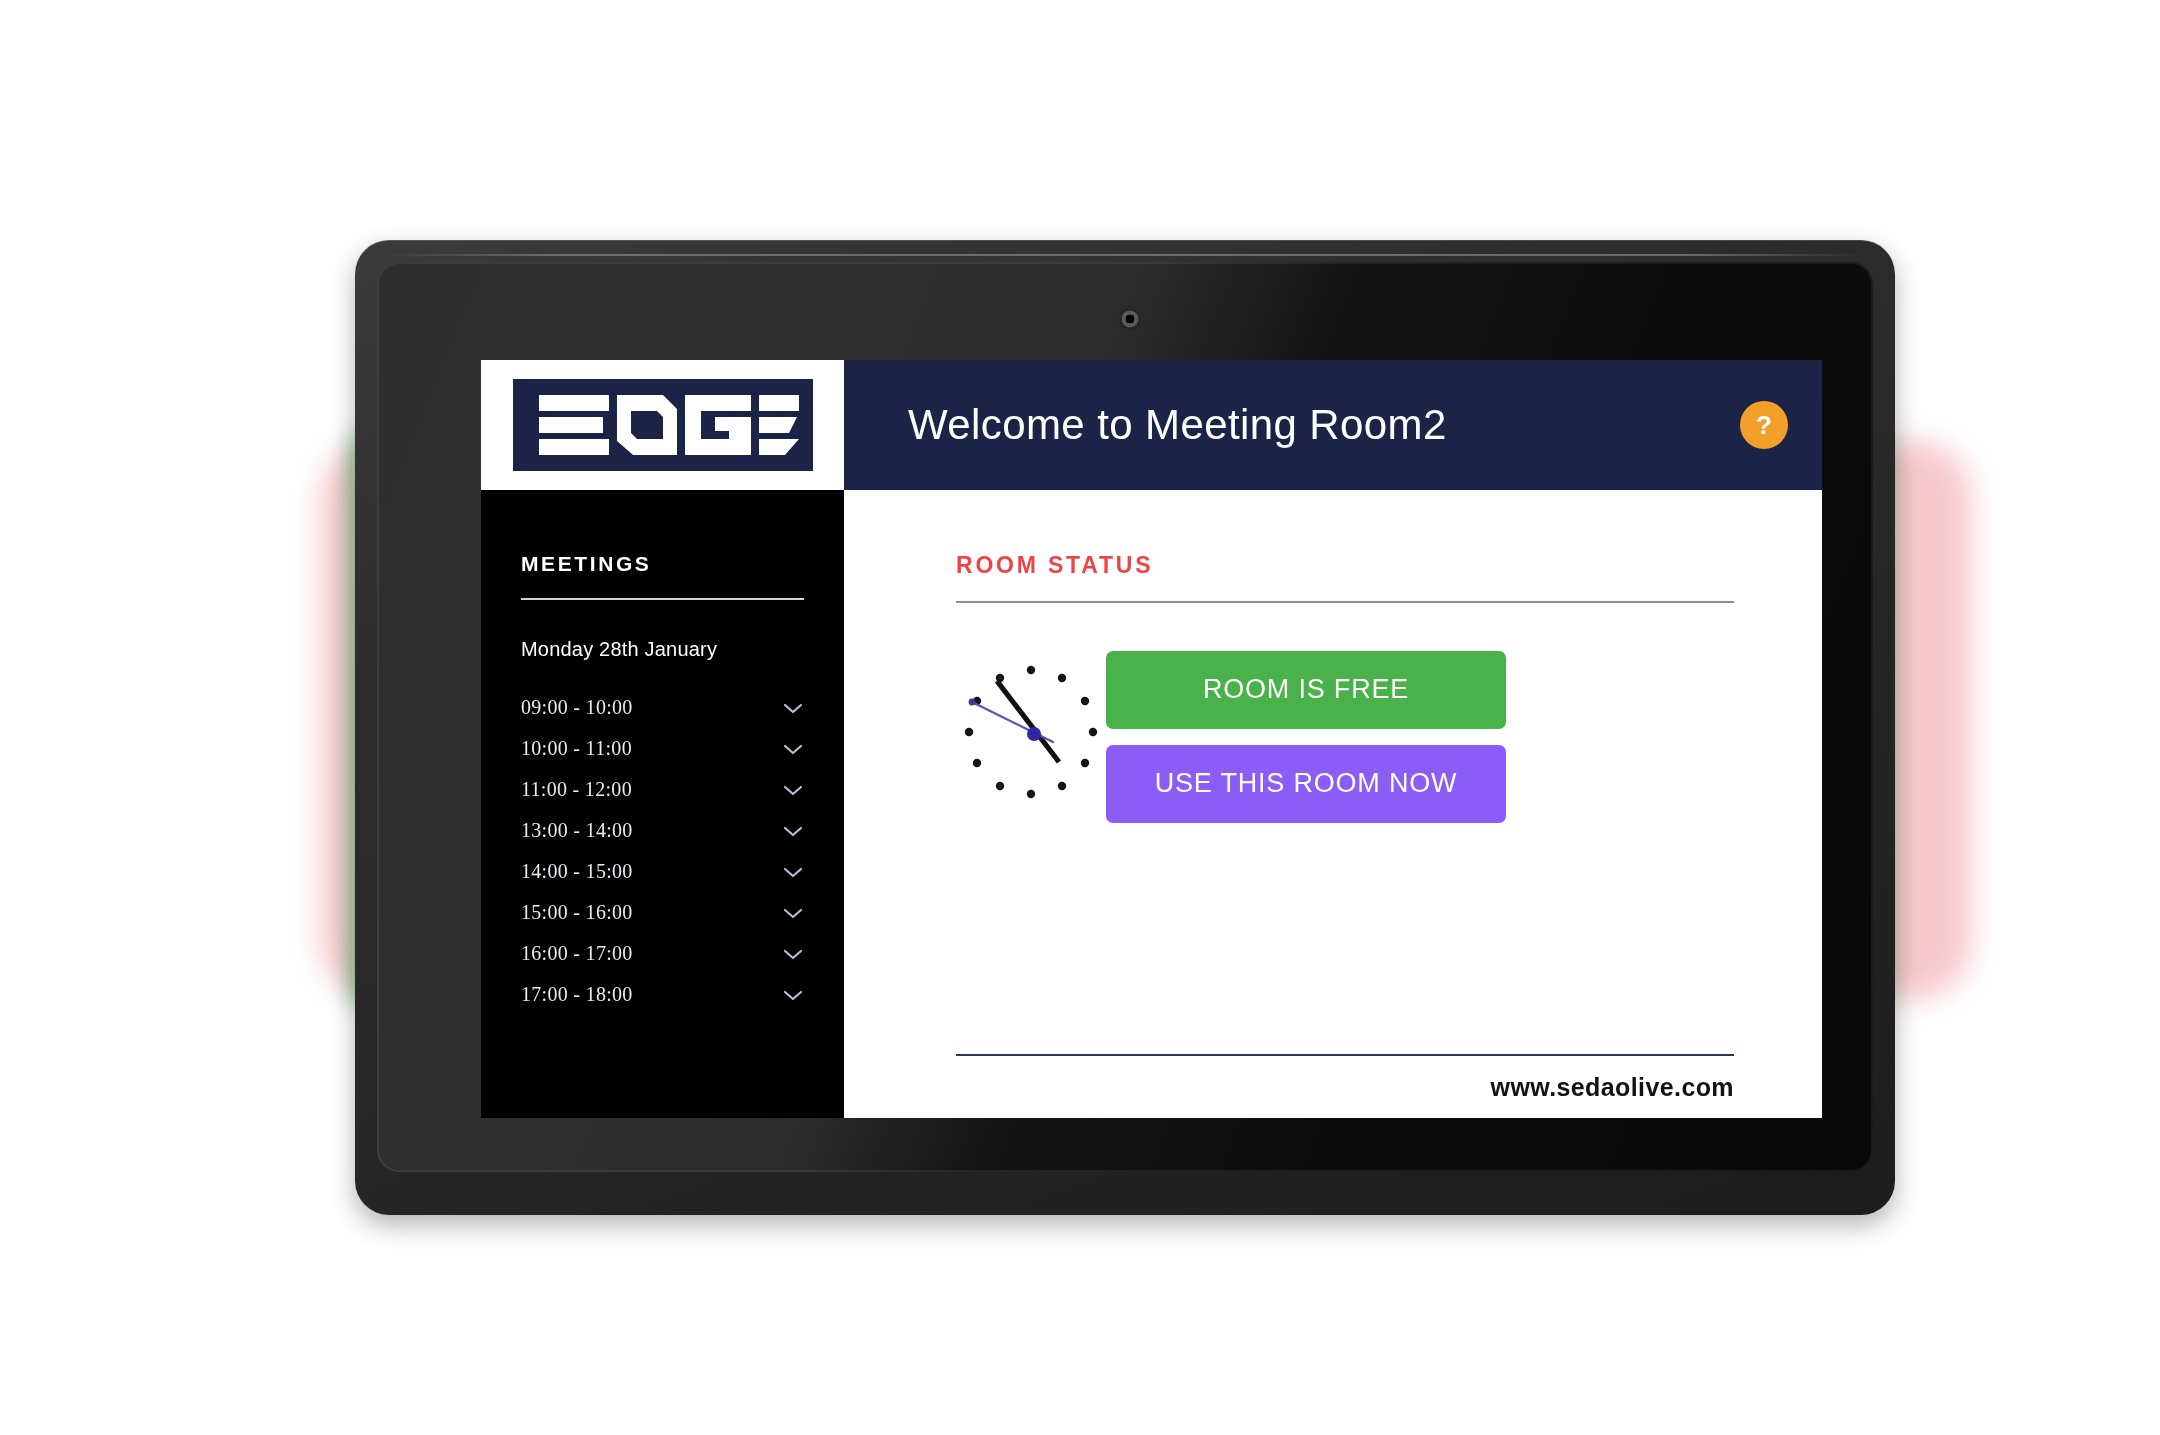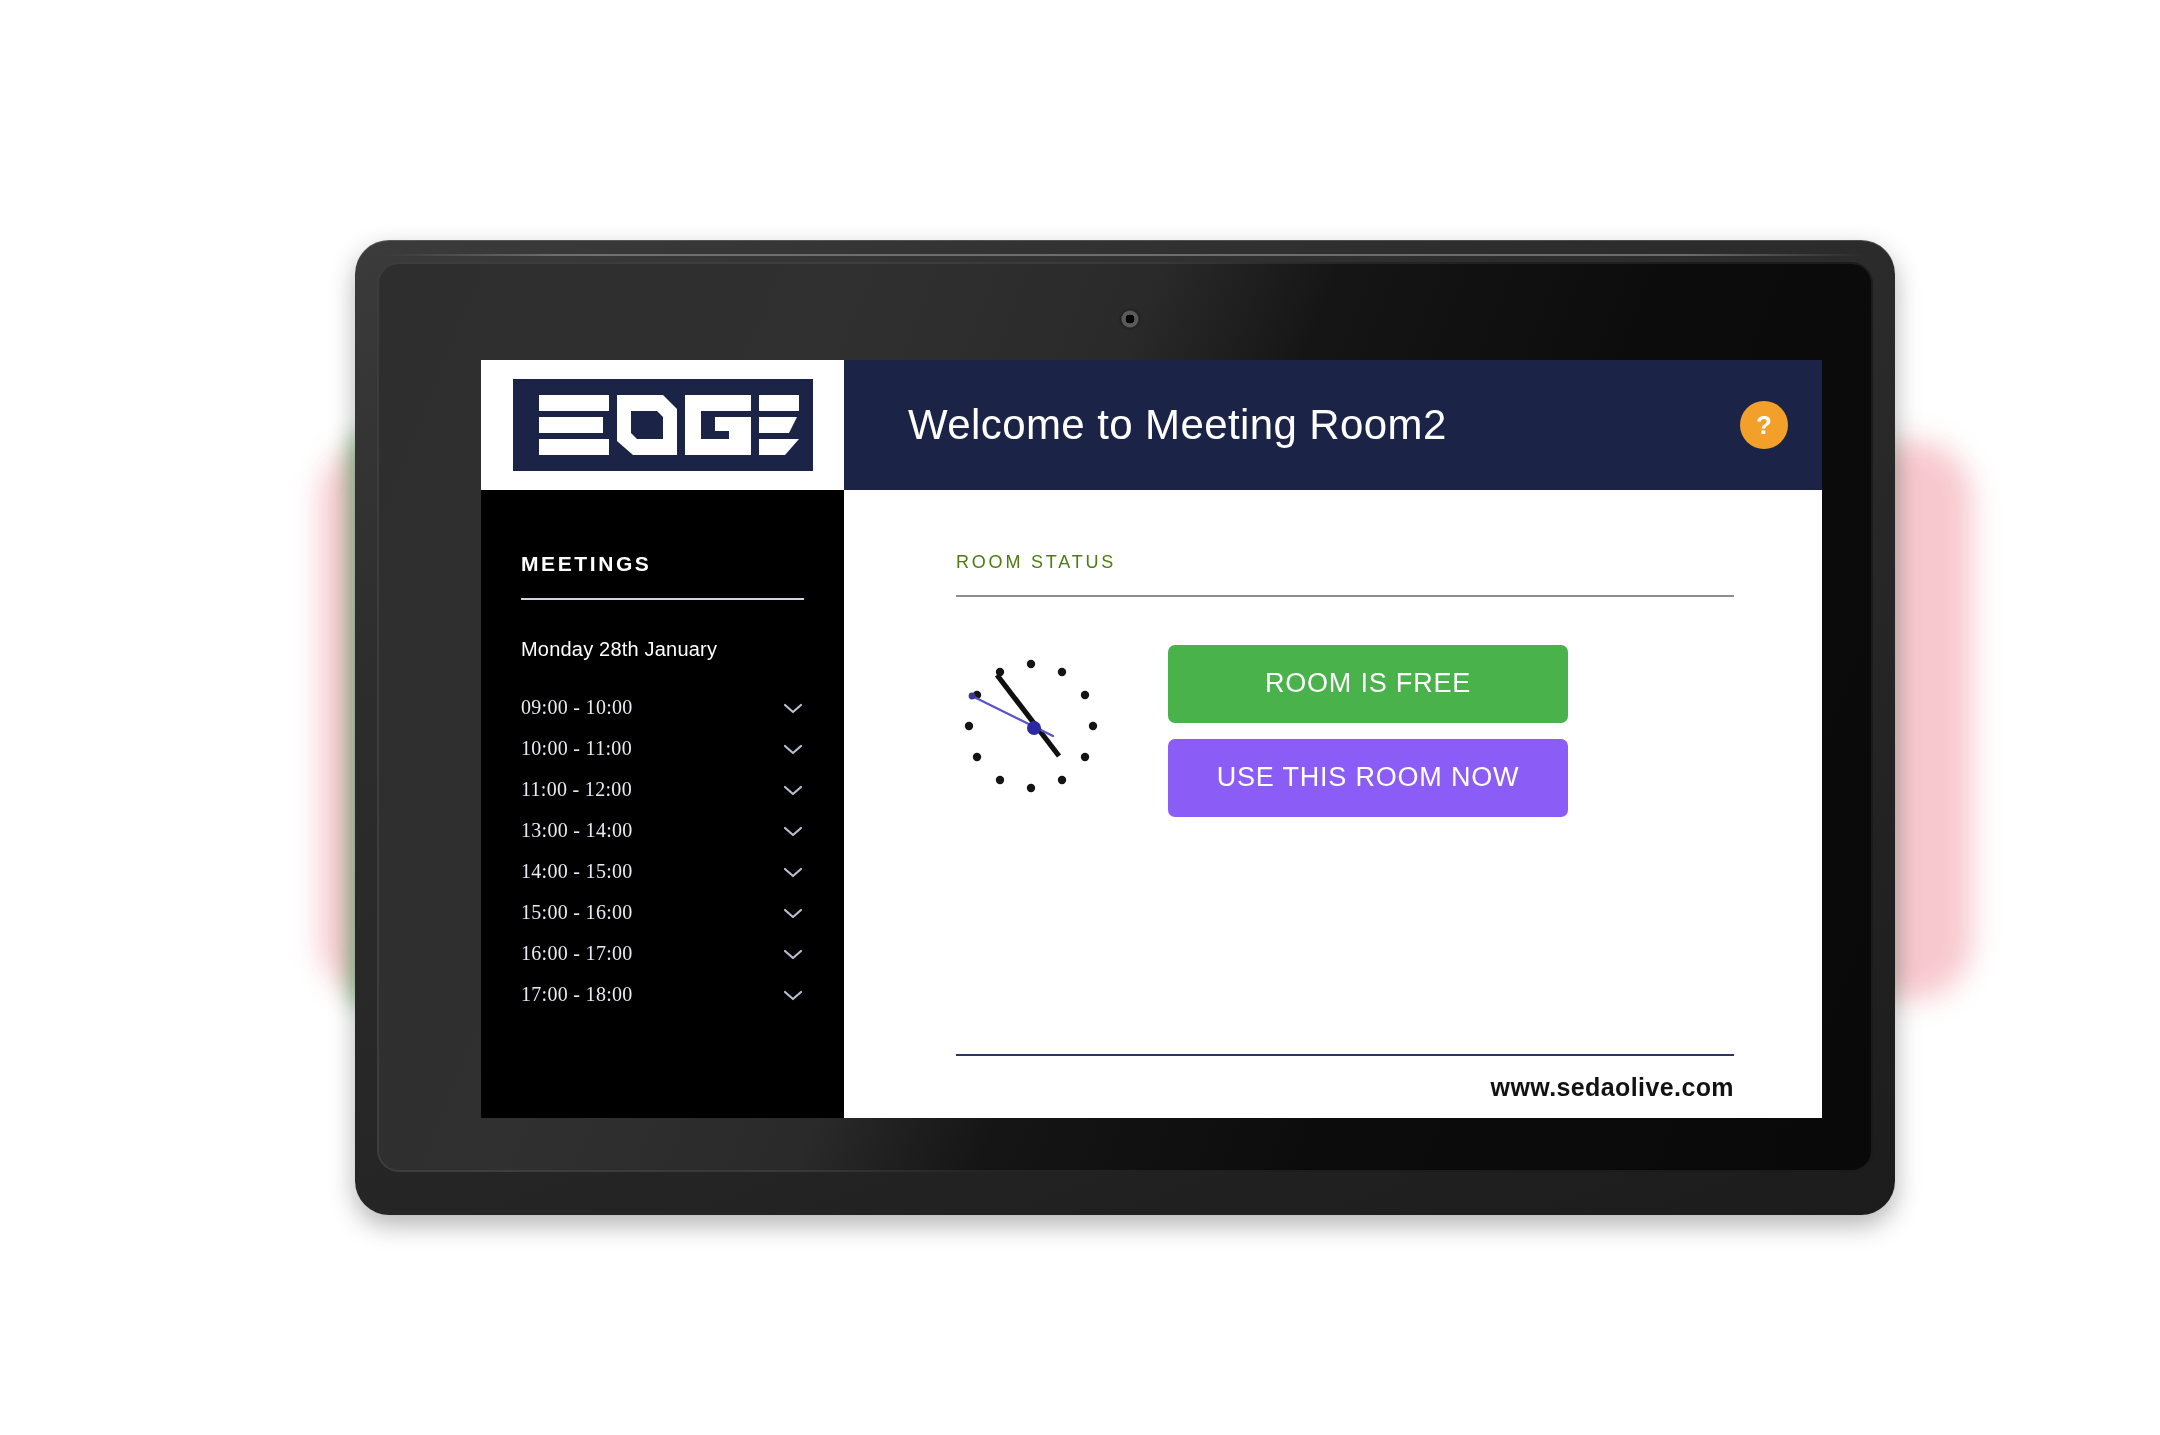--- a/index.html
+++ b/index.html
@@ -163,36 +163,35 @@
 
   
   .main {
     flex: 1;
     background: #ffffff;
     padding: 62px 88px 0 112px;
     display: flex; flex-direction: column;
     min-width: 0;
   }
   .section-title {
-    color: #4d7c0f;
-    font-size: 18px;
-    font-weight: 400;
+    color: #ef4444;
+    font-size: 23px;
+    font-weight: 700;
     letter-spacing: 2.8px;
   }
   .section-rule {
     margin-top: 22px;
     height: 1.6px;
     background: #8d8d97;
   }
 
   .status-row {
     margin-top: 48px;
     display: flex;
     align-items: flex-start;
-    gap: 62px;
   }
   .clock { width: 150px; height: 150px; flex: 0 0 150px; margin-top: 6px; }
 
   .btn-col { display: flex; flex-direction: column; gap: 16px; flex: 1; max-width: 400px; }
   .btn {
     height: 78px;
     border: none; border-radius: 7px;
     color: #ffffff;
     font-size: 27px;
     letter-spacing: .8px;

